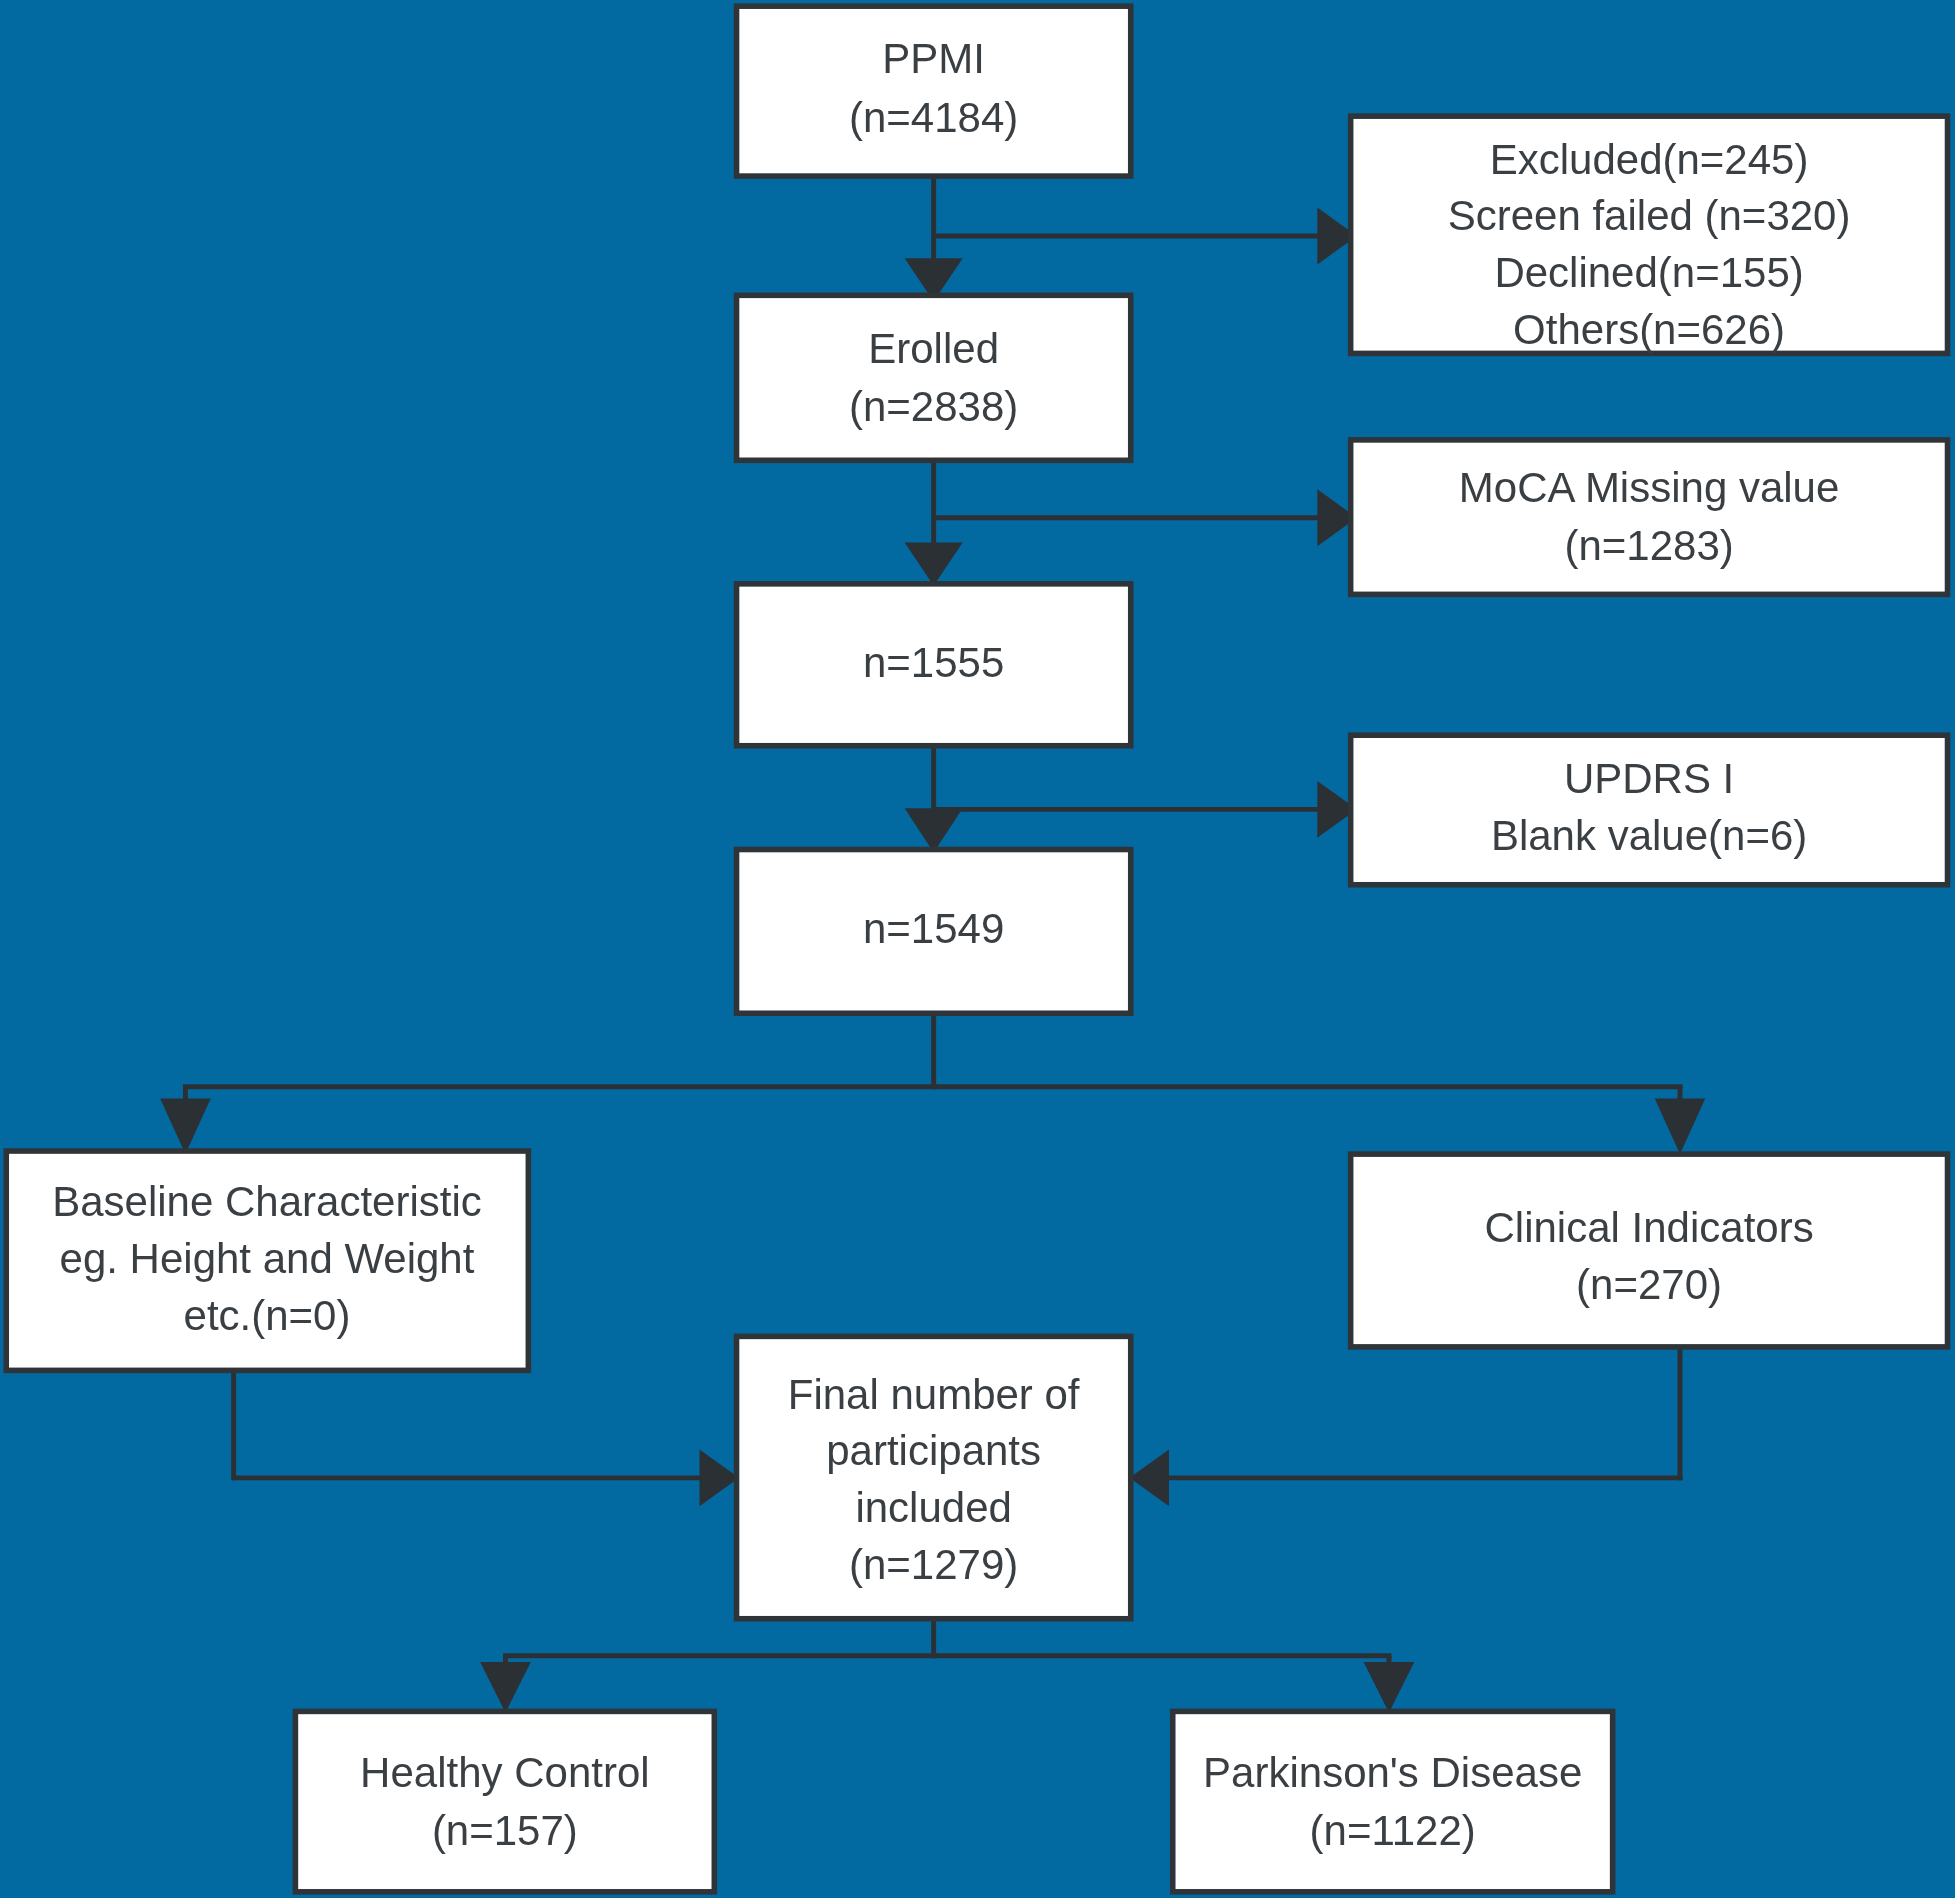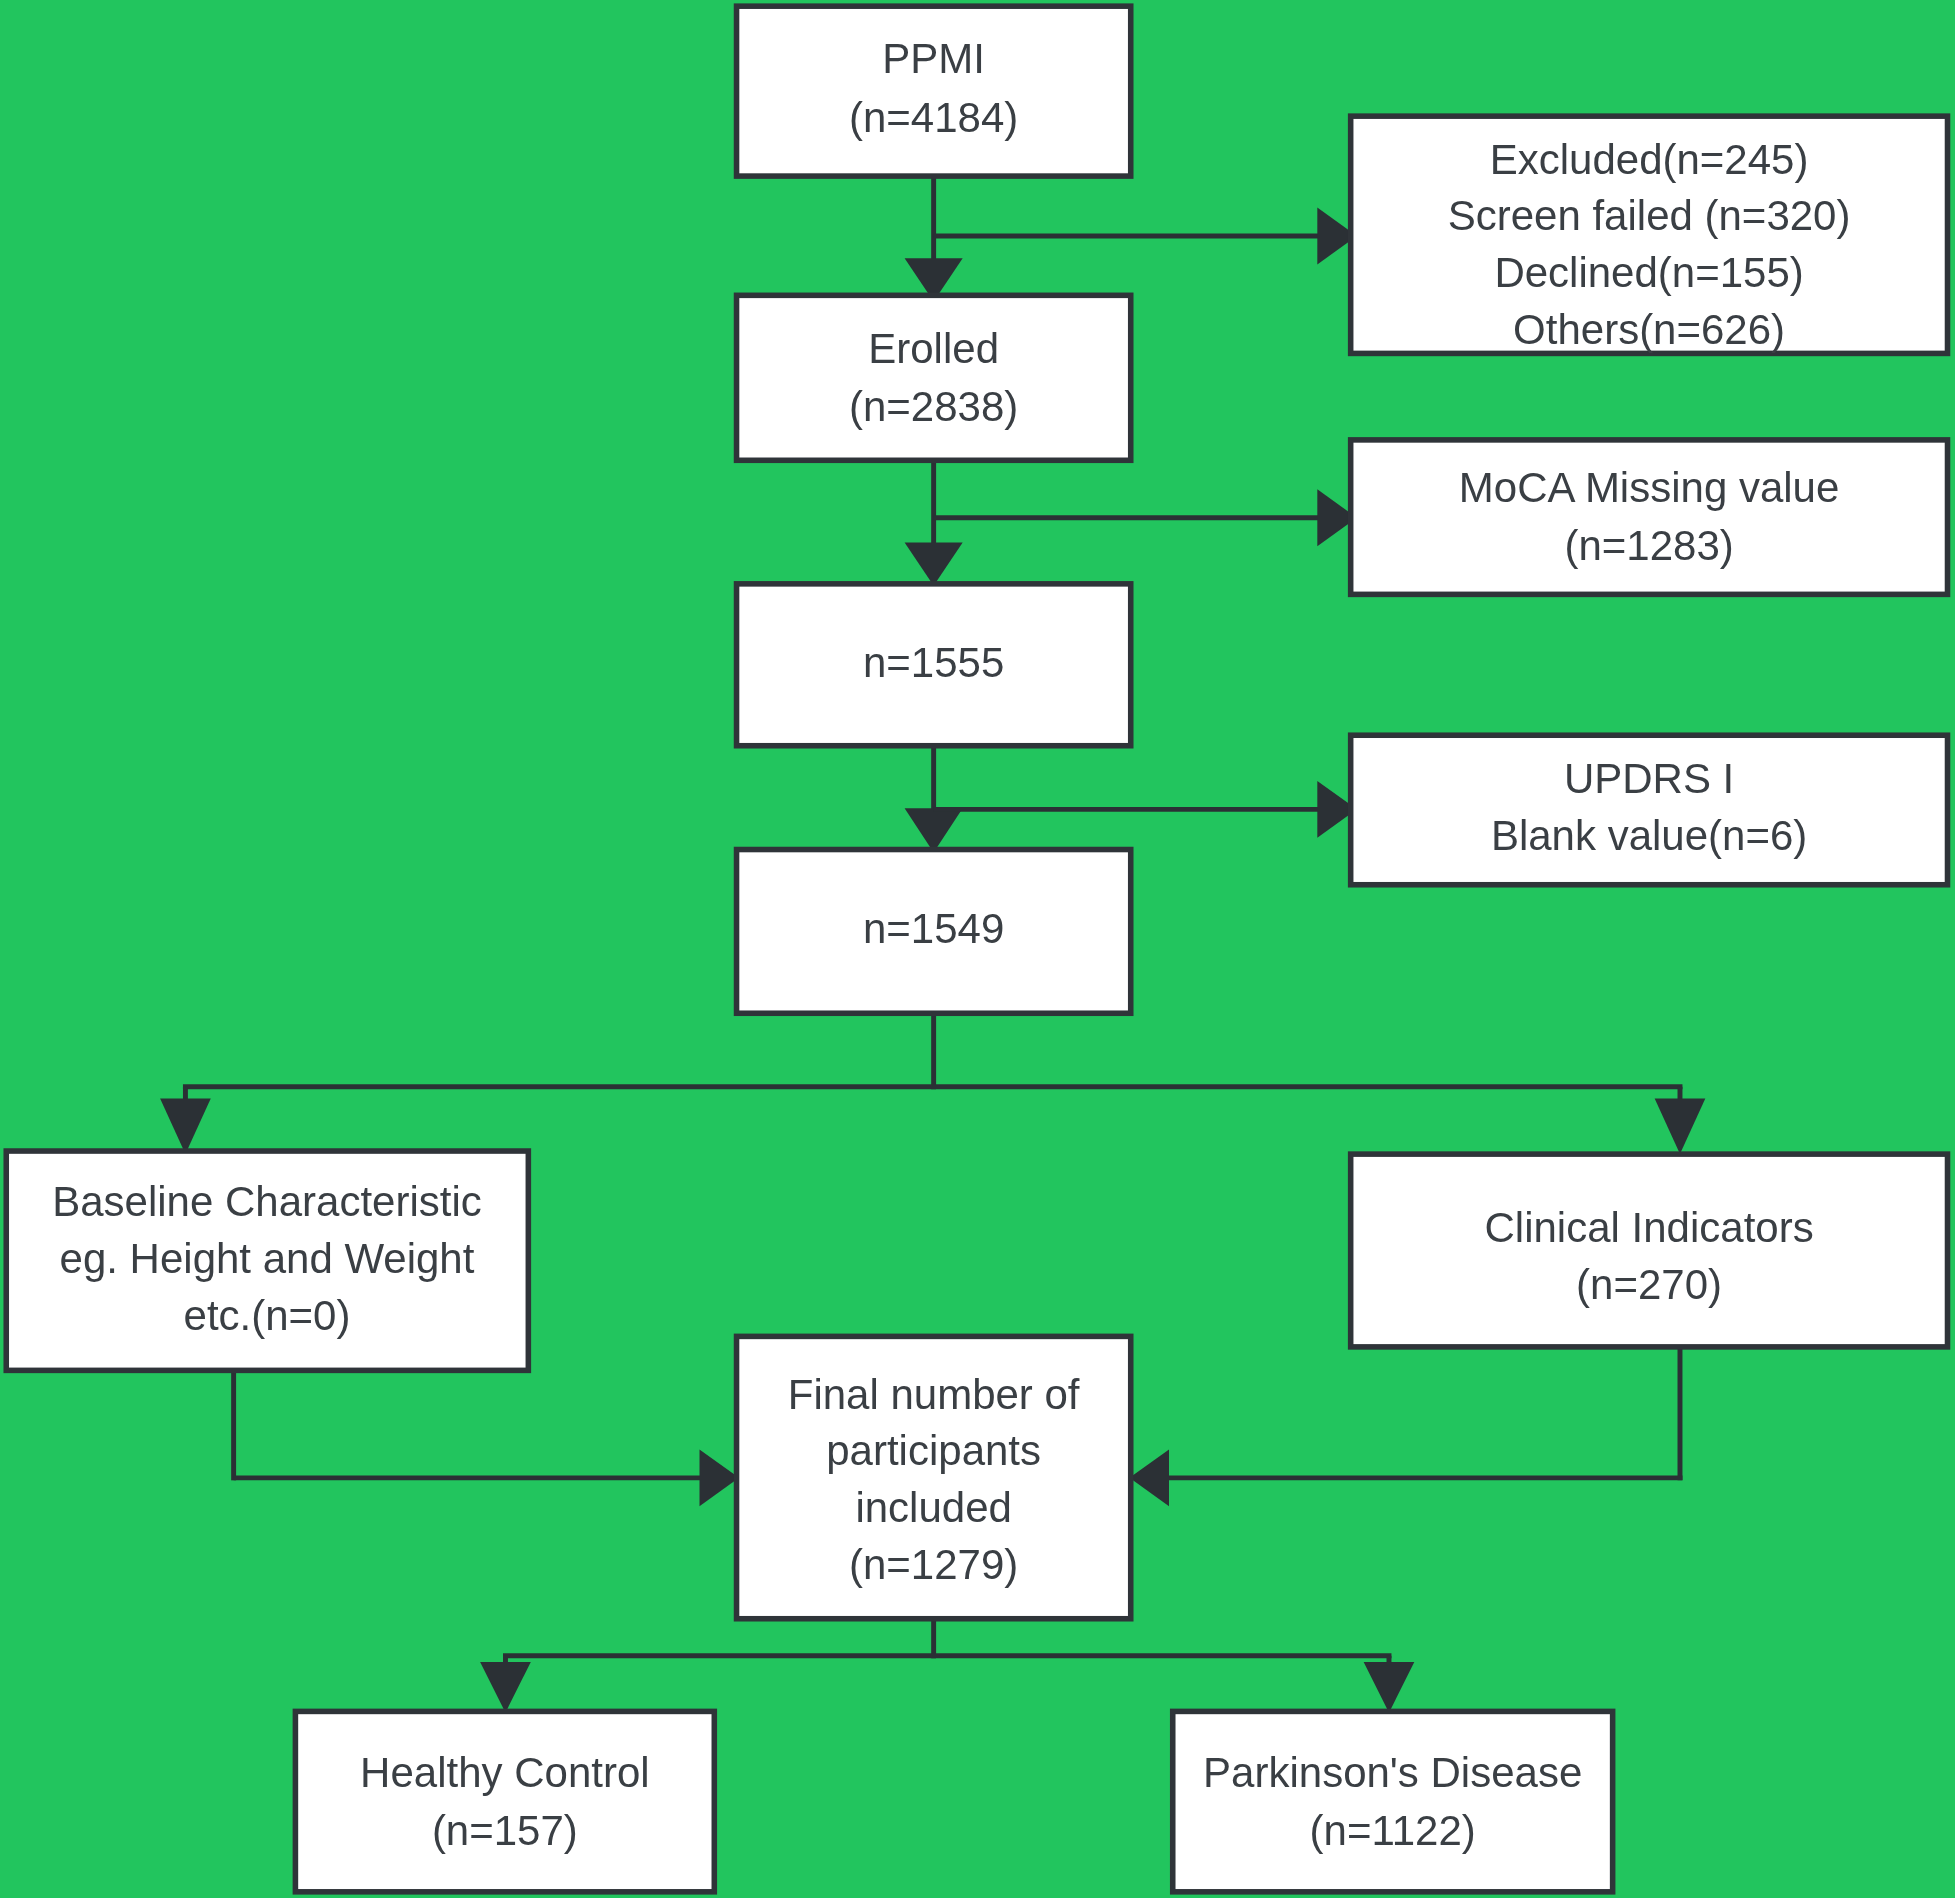--- a/index.html
+++ b/index.html
@@ -8,21 +8,21 @@
     padding: 0;
     background: #ffffff;
   }
   body {
     font-family: "Liberation Sans", "DejaVu Sans", sans-serif;
   }
   #flow-root {
     position: relative;
     width: 1955px;
     height: 1898px;
-    background: #22c55e;
+    background: #0369a1;
     overflow: hidden;
   }
   svg#flow-svg {
     position: absolute;
     top: 0;
     left: 0;
     width: 1955px;
     height: 1898px;
     display: block;
   }

